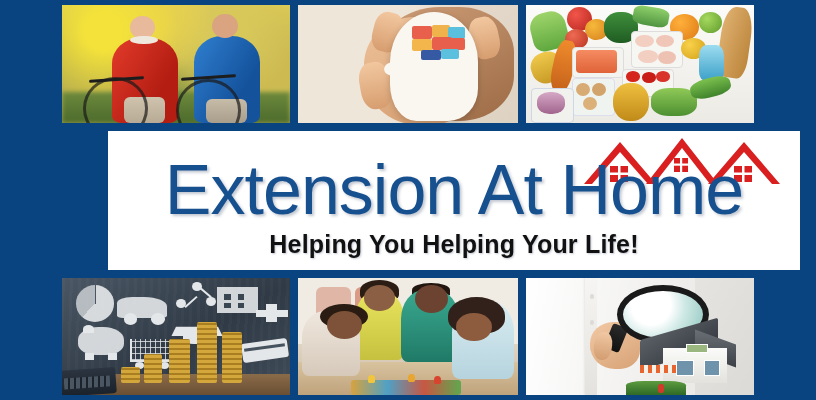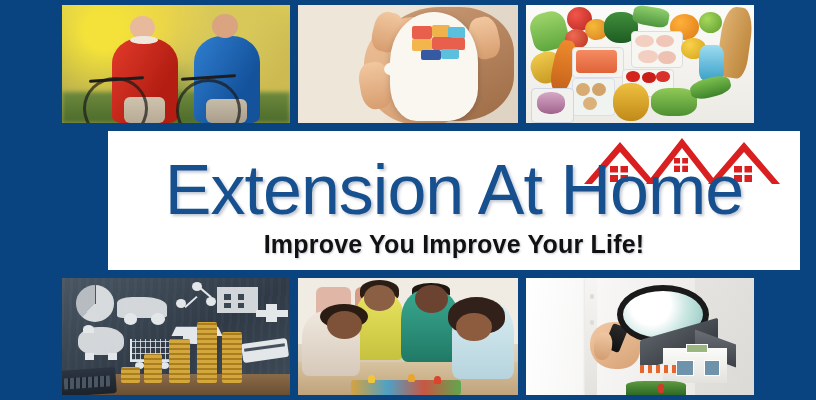--- a/index.html
+++ b/index.html
@@ -455,17 +455,17 @@
             <rect x="36" y="32" width="2.5" height="16"></rect>
             <rect x="28" y="38.5" width="18" height="2.5"></rect>
             <rect x="98" y="24" width="2.2" height="14"></rect>
             <rect x="92" y="29.5" width="14" height="2.2"></rect>
             <rect x="160" y="32" width="2.5" height="16"></rect>
             <rect x="152" y="38.5" width="18" height="2.5"></rect>
           </g>
         </svg>
       </div>
       <div class="title">Extension At Home</div>
-      <div class="tagline">Improve You Improve Your Life!</div>
+      <div class="tagline">Helping You Helping Your Life!</div>
     </div>
   </div>
 
 </div>
 
 </body></html>

